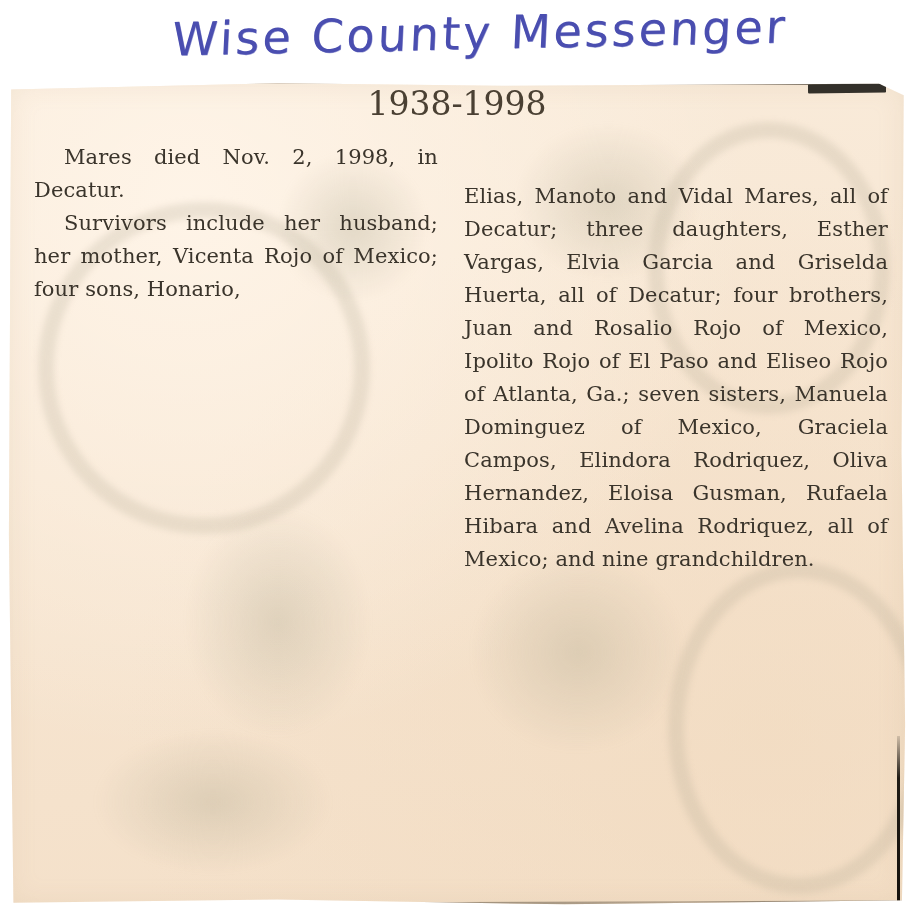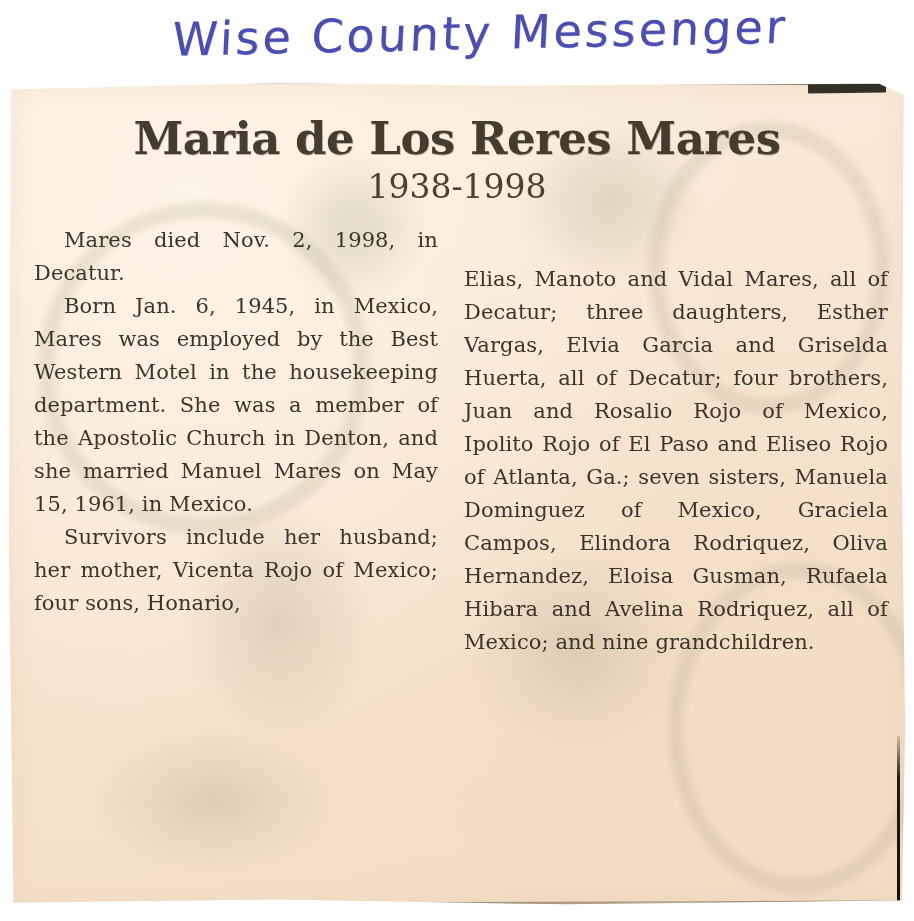--- a/index.html
+++ b/index.html
@@ -161,28 +161,26 @@
     <div class="ghost ring g3"></div>
     <div class="ghost blob g4"></div>
     <div class="ghost blob g5"></div>
     <div class="ghost blob g6"></div>
     <div class="ghost ring g7"></div>
     <div class="ghost blob g8"></div>
 
     <div class="edge-top"></div>
     <div class="print-bar"></div>
 
-    <h1 class="headline">Maria de Los Reres Mares</h1>
 
     <div class="dates">1938-1998</div>
 
     <div class="cols">
       <div class="col col-left">
         <p class="indent">Mares died Nov. 2, 1998, in Decatur.</p>
-        <p class="indent">Born Jan. 6, 1945, in Mexico, Mares was employed by the Best Western Motel in the housekeeping department. She was a member of the Apostolic Church in Denton, and she married Manuel Mares on May 15, 1961, in Mexico.</p>
         <p class="indent">Survivors include her husband; her mother, Vicenta Rojo of Mexico; four sons, Honario,</p>
       </div>
       <div class="col col-right">
         <p>Elias, Manoto and Vidal Mares, all of Decatur; three daughters, Esther Vargas, Elvia Garcia and Griselda Huerta, all of Decatur; four brothers, Juan and Rosalio Rojo of Mexico, Ipolito Rojo of El Paso and Eliseo Rojo of Atlanta, Ga.; seven sisters, Manuela Dominguez of Mexico, Graciela Campos, Elindora Rodriquez, Oliva Hernandez, Eloisa Gusman, Rufaela Hibara and Avelina Rodriquez, all of Mexico; and nine grandchildren.</p>
       </div>
     </div>
 
     <div class="rule-right"></div>
     <div class="edge-bottom"></div>
   </div>

